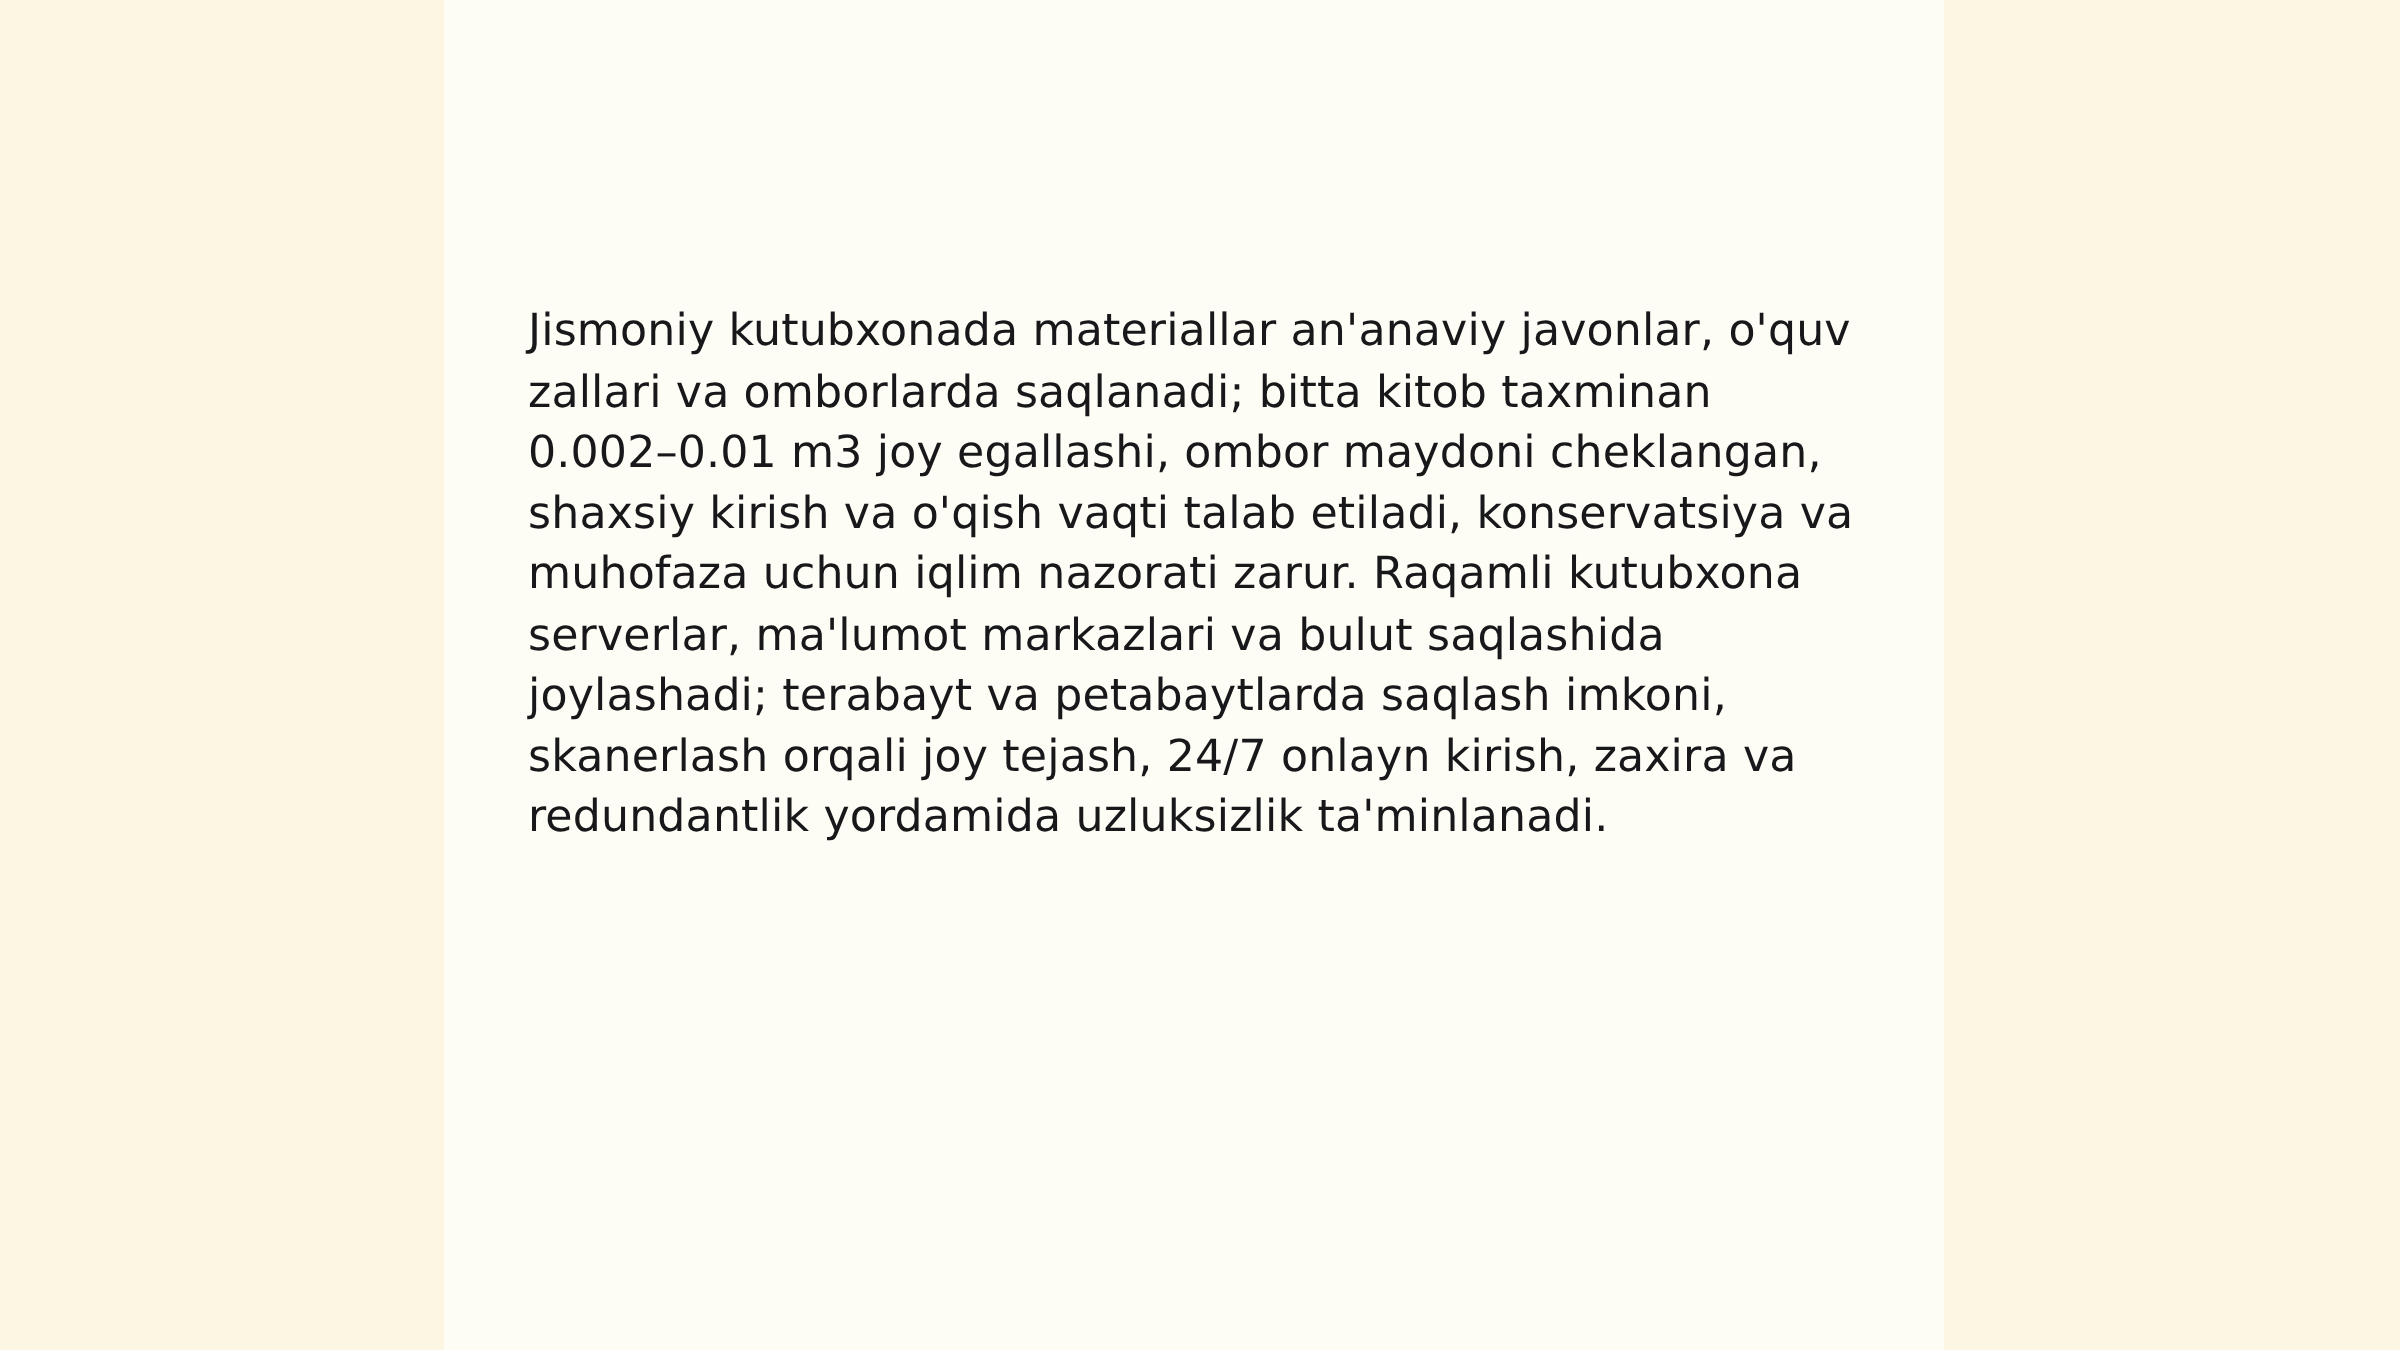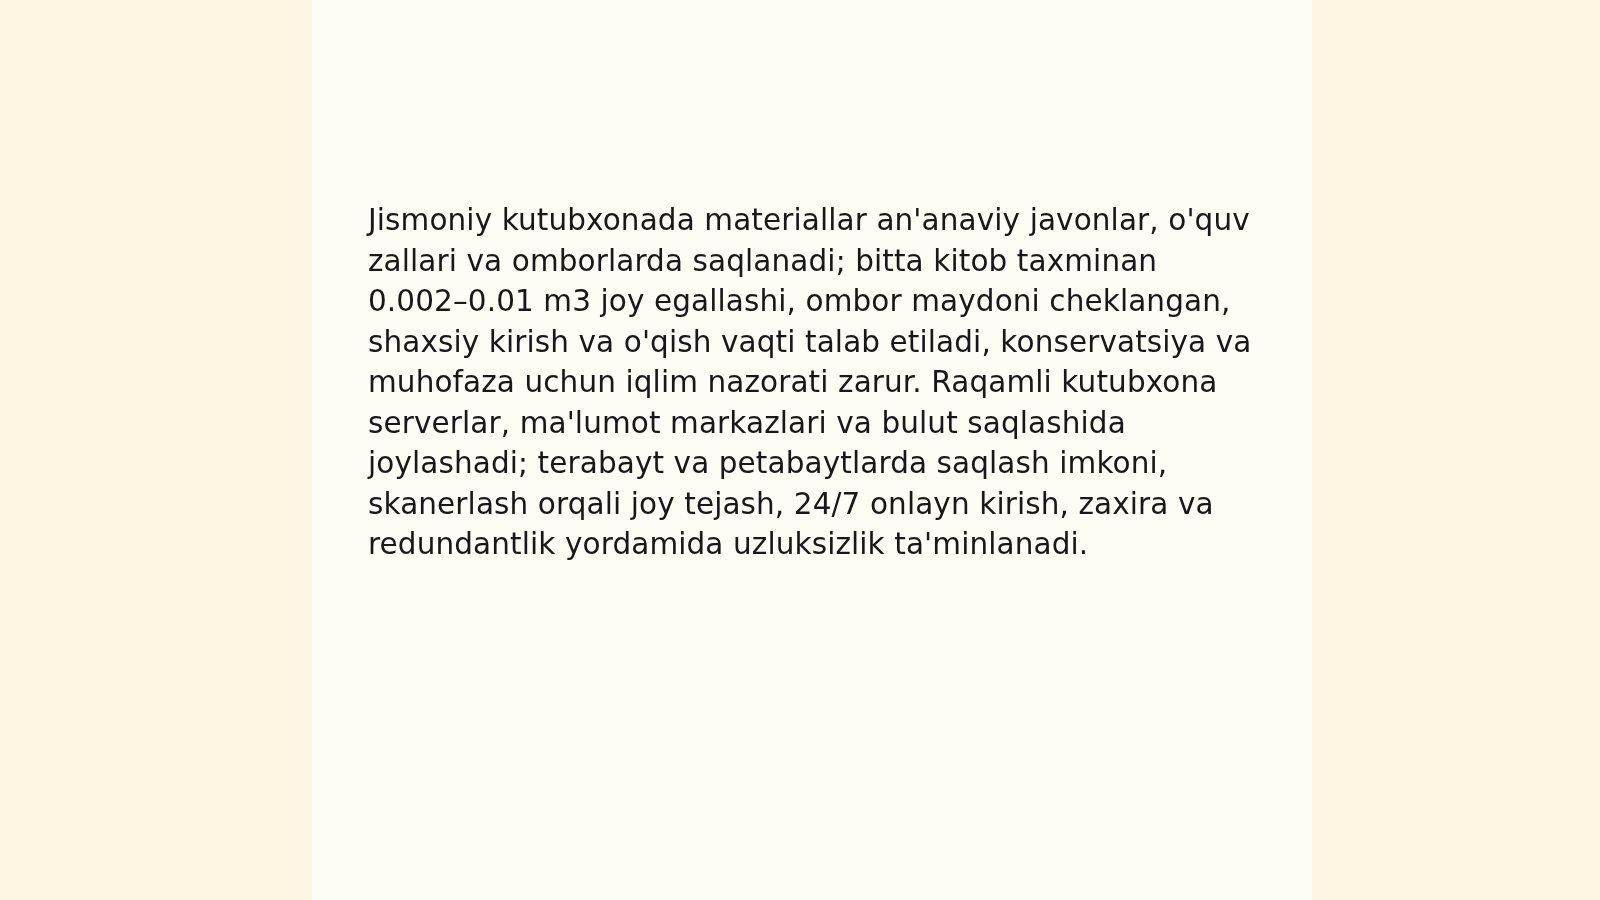--- a/index.html
+++ b/index.html
@@ -14,21 +14,21 @@
     overflow: hidden;
   }
   .page-canvas {
     position: relative;
     width: 1600px;
     height: 900px;
     background: #fdf6e3;
   }
   .sheet {
     position: absolute;
-    left: 312px;
+    left: 296px;
     top: 0;
     width: 1000px;
     height: 900px;
     background: #fdfcf5;
   }
   .text-block {
     position: absolute;
     left: 56px;
     top: 200px;
     width: 890px;

